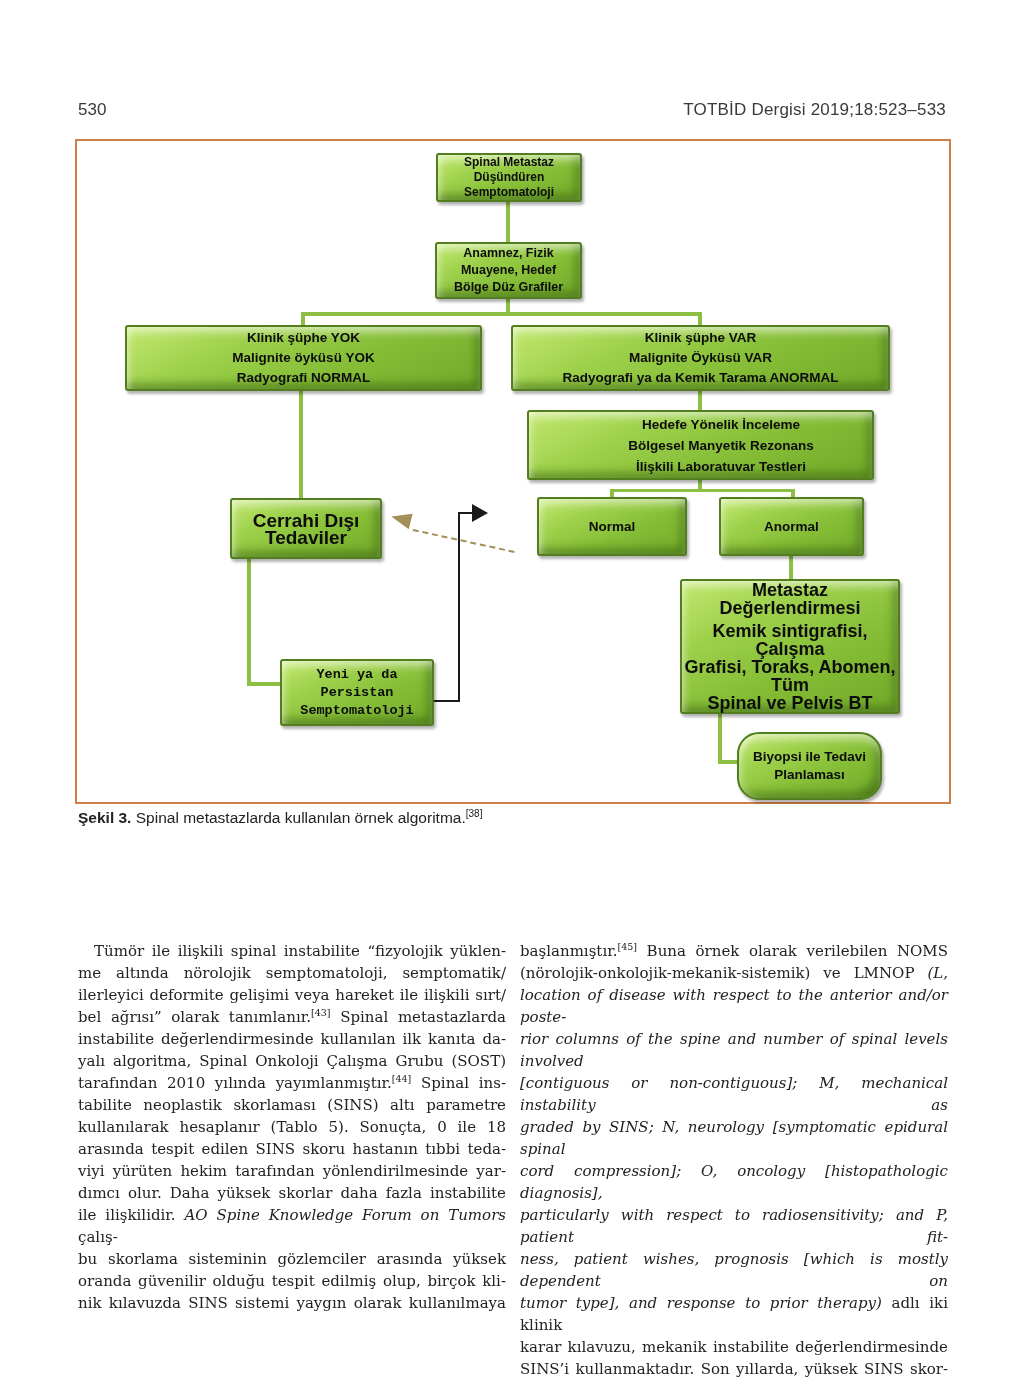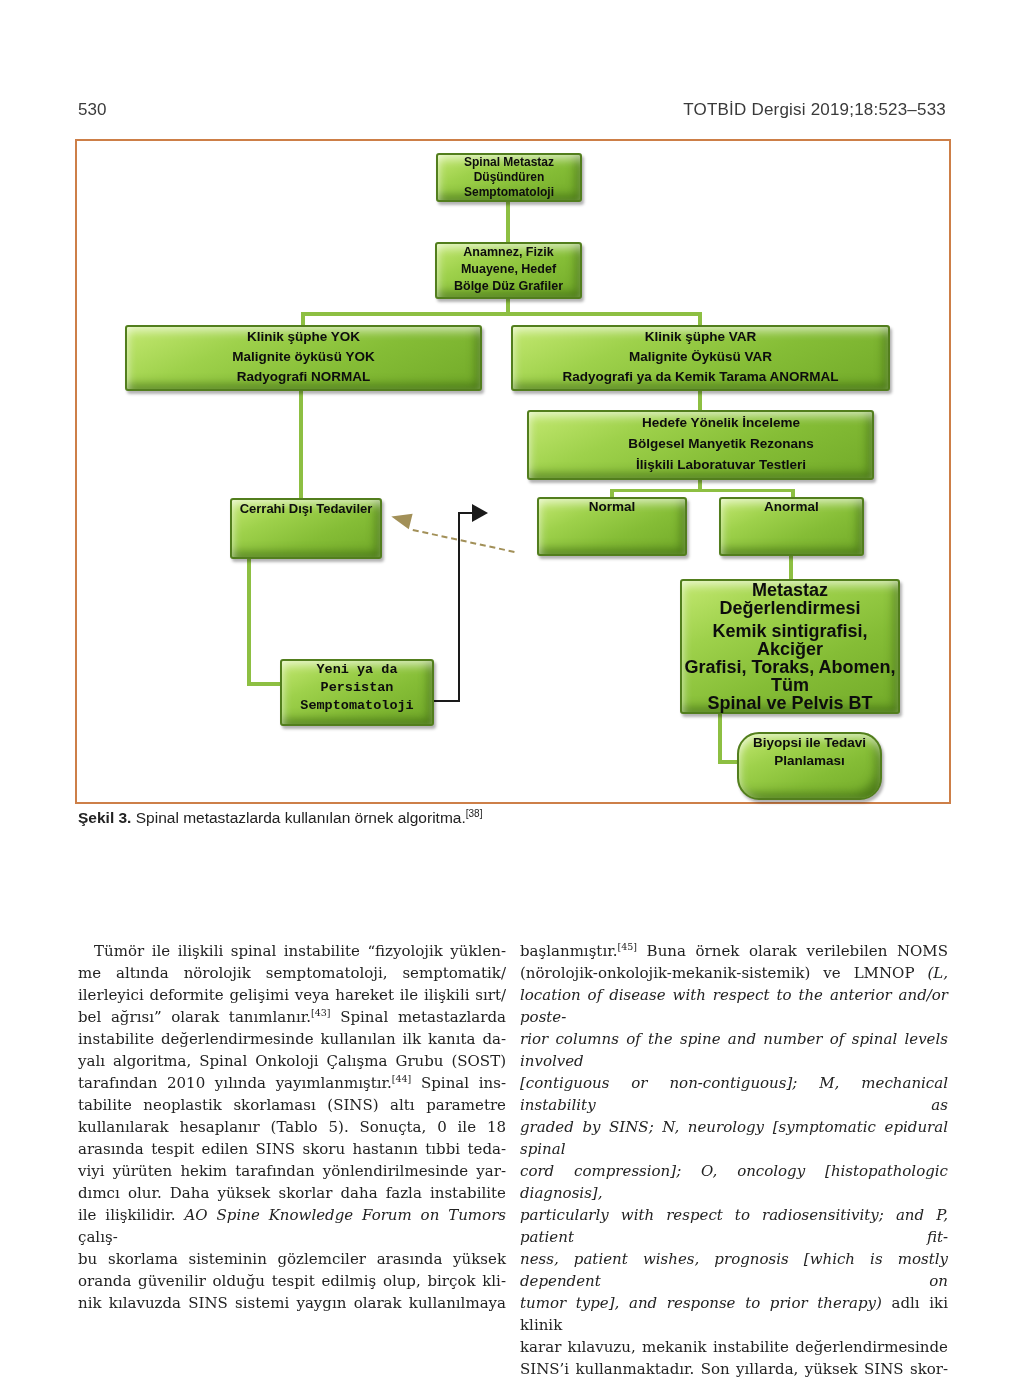--- a/index.html
+++ b/index.html
@@ -15,21 +15,21 @@
             border:2px solid #cd7f48;background:#ffffff;box-sizing:border-box;}
   
   .fbox{position:absolute;box-sizing:border-box;
         background:#8cc63f;
         background-image:linear-gradient(155deg,#c3e870 0%,#9ed14b 30%,#85bd36 62%,#72aa29 100%);
         border:2px solid #527e1d;border-radius:3px;
         box-shadow:inset 0 8px 8px -3px rgba(255,255,255,.55),
                    inset 6px 0 8px -4px rgba(255,255,255,.4),
                    inset -8px -9px 10px -4px rgba(45,85,10,.55),
                    2px 3px 3px rgba(0,0,0,.3);
-        display:flex;flex-direction:column;align-items:center;
+        display:flex;flex-direction:column;justify-content:center;align-items:center;
         text-align:center;font-family:"Liberation Sans",sans-serif;font-weight:bold;color:#0d0d0d;}
   .fbox .bline{width:100%;}
   .fbox .spacer{height:9px;}
   
   .conn{position:absolute;background:#8dbf42;}
   .bk{position:absolute;background:#1a1a1a;}
   .tri-black{position:absolute;width:0;height:0;border-top:9px solid transparent;
              border-bottom:9px solid transparent;border-left:16px solid #1a1a1a;}
   .tri-tan{position:absolute;width:0;height:0;border-top:8px solid transparent;
            border-bottom:8px solid transparent;border-right:20px solid #a29058;transform:rotate(14deg);}
@@ -106,33 +106,33 @@
     <div class="fbox" style="left:434px;top:184px;width:379px;height:66px;font-size:13.5px;line-height:20px;">
         <div class="bline">Klinik şüphe VAR</div>
         <div class="bline">Malignite Öyküsü VAR</div>
         <div class="bline">Radyografi ya da Kemik Tarama ANORMAL</div>
       </div>
     <div class="fbox" style="left:450px;top:269px;width:347px;height:70px;font-size:13.5px;line-height:21px;padding-left:41px;">
         <div class="bline">Hedefe Yönelik İnceleme</div>
         <div class="bline">Bölgesel Manyetik Rezonans</div>
         <div class="bline">İlişkili Laboratuvar Testleri</div>
       </div>
-    <div class="fbox" style="left:153px;top:357px;width:152px;height:61px;font-size:13px;line-height:17px;">
+    <div class="fbox" style="left:153px;top:357px;width:152px;height:61px;font-size:19px;line-height:17px;">
         <div class="bline">Cerrahi Dışı Tedaviler</div>
       </div>
     <div class="fbox" style="left:460px;top:356px;width:150px;height:59px;font-size:13.5px;">
         <div class="bline">Normal</div>
       </div>
     <div class="fbox" style="left:642px;top:356px;width:145px;height:59px;font-size:13.5px;">
         <div class="bline">Anormal</div>
       </div>
     <div class="fbox" style="left:603px;top:438px;width:220px;height:135px;font-size:18px;line-height:18px;">
         <div class="bline">Metastaz Değerlendirmesi</div>
         <div class="spacer"></div>
-        <div class="bline">Kemik sintigrafisi, Akciğer</div>
+        <div class="bline">Kemik sintigrafisi, Çalışma</div>
         <div class="bline">Grafisi, Toraks, Abomen, Tüm</div>
         <div class="bline">Spinal ve Pelvis BT</div>
       </div>
     <div class="fbox" style="left:203px;top:518px;width:154px;height:67px;font-size:13.5px;line-height:18px;font-family:Liberation Mono, monospace;">
         <div class="bline">Yeni ya da Persistan</div>
         <div class="bline">Semptomatoloji</div>
       </div>
     <div class="fbox" style="left:660px;top:591px;width:145px;height:68px;font-size:13.5px;line-height:18px;border-radius:22px;">
         <div class="bline">Biyopsi ile Tedavi</div>
         <div class="bline">Planlaması</div>

